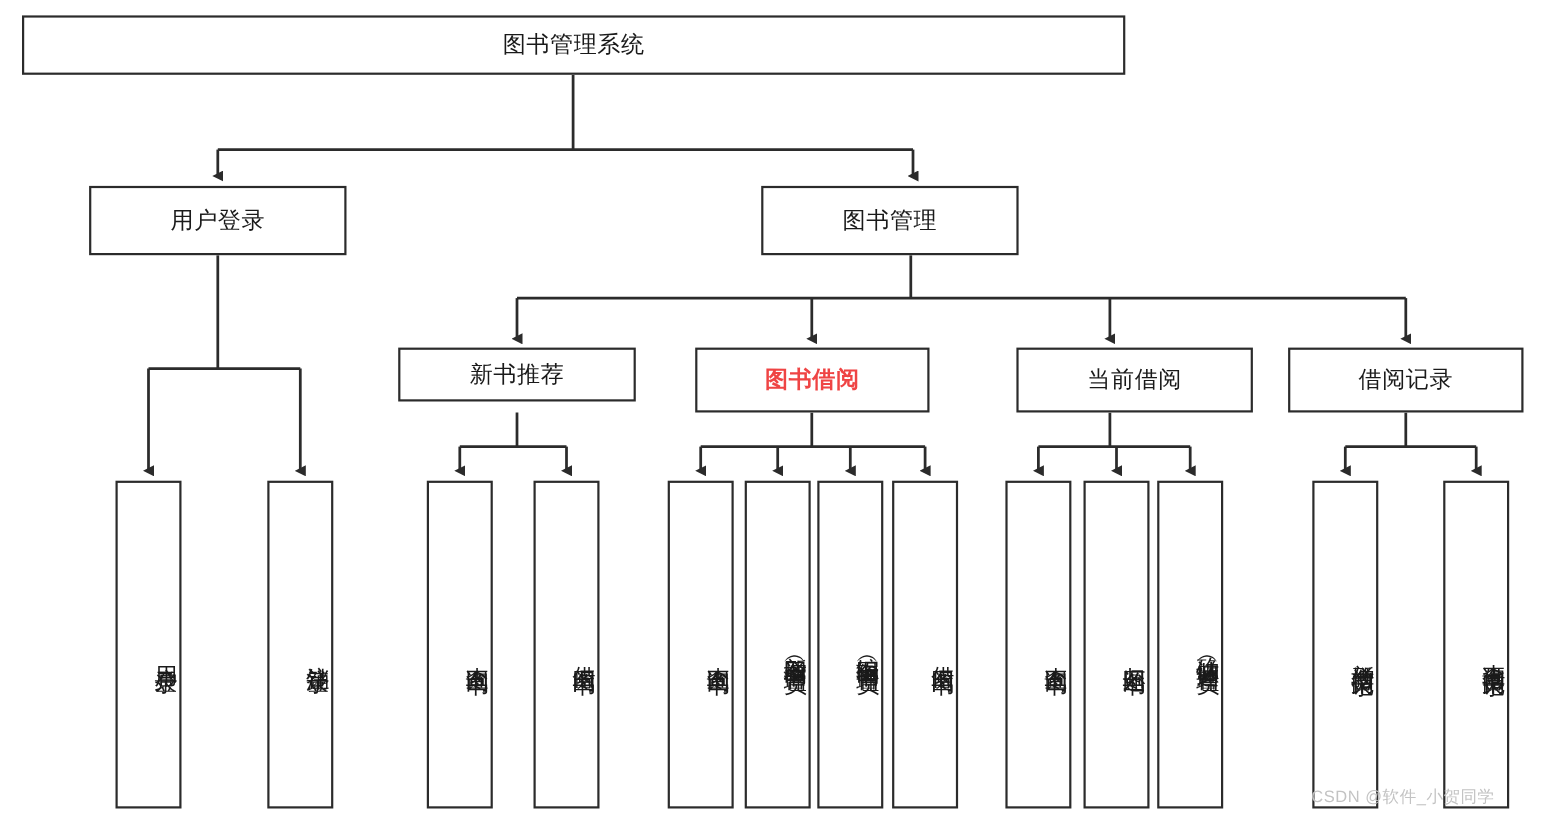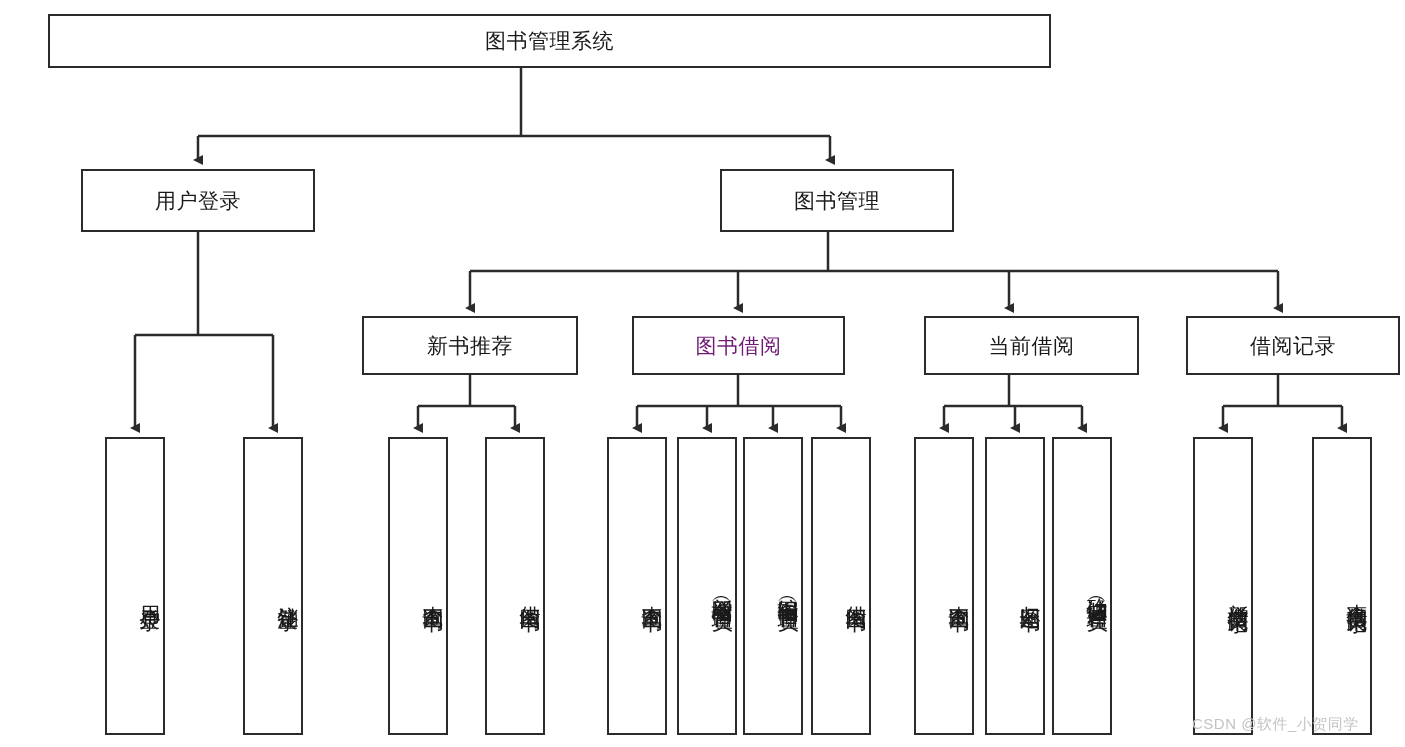--- a/index.html
+++ b/index.html
@@ -111,29 +111,29 @@
       <path d="M1015,406 L1015,428" marker-end="url(#arrowhead)"></path>
       <path d="M1082,406 L1082,428" marker-end="url(#arrowhead)"></path>
 
       <path d="M1278,375 L1278,406"></path>
       <path d="M1223,406 L1342,406"></path>
       <path d="M1223,406 L1223,428" marker-end="url(#arrowhead)"></path>
       <path d="M1342,406 L1342,428" marker-end="url(#arrowhead)"></path>
     </g>
   </svg>
 
-  <div class="node horizontal" style="left: 20px; top: 14px; width: 1003px; height: 54px; border-color: rgb(43, 43, 43); background: rgb(255, 255, 255); color: rgb(26, 26, 26); margin-left: 28px;">图书管理系统</div>
+  <div class="node horizontal" style="left: 20px; top: 14px; width: 1003px; height: 54px; border-color: rgb(43, 43, 43); background: rgb(255, 255, 255); color: rgb(26, 26, 26);">图书管理系统</div>
 
   <div class="node horizontal" style="left: 81px; top: 169px; width: 234px; height: 63px; border-color: rgb(43, 43, 43); background: rgb(255, 255, 255); color: rgb(26, 26, 26);">用户登录</div>
-  <div class="node horizontal" style="left: 720px; top: 169px; width: 234px; height: 63px; border-color: rgb(43, 43, 43); background: rgb(255, 255, 255); color: rgb(26, 26, 26);">图书管理</div>
+  <div class="node horizontal" style="left: 692px; top: 169px; width: 234px; height: 63px; border-color: rgb(43, 43, 43); background: rgb(255, 255, 255); color: rgb(26, 26, 26);">图书管理</div>
 
-  <div class="node horizontal" style="left: 362px; top: 316px; width: 216px; height: 59px; border-color: rgb(43, 43, 43); background: rgb(255, 255, 255); color: rgb(26, 26, 26); text-align: center;">新书推荐</div>
-  <div class="node horizontal" style="left: 632px; top: 316px; width: 213px; height: 59px; border-color: rgb(43, 43, 43); background: rgb(255, 255, 255); color: #701a75;">图书借阅</div>
+  <div class="node horizontal" style="left: 362px; top: 316px; width: 216px; height: 49px; border-color: rgb(43, 43, 43); background: rgb(255, 255, 255); color: rgb(26, 26, 26); text-align: center;">新书推荐</div>
+  <div class="node horizontal" style="left: 632px; top: 316px; width: 213px; height: 59px; border-color: rgb(43, 43, 43); background: rgb(255, 255, 255); color: #ef4444; font-weight: bold;">图书借阅</div>
   <div class="node horizontal" style="left: 924px; top: 316px; width: 215px; height: 59px; border-color: rgb(43, 43, 43); background: rgb(255, 255, 255); color: rgb(26, 26, 26);">当前借阅</div>
-  <div class="node horizontal" style="left: 1171px; top: 316px; width: 214px; height: 59px; border-color: rgb(43, 43, 43); background: rgb(255, 255, 255); color: rgb(26, 26, 26); margin-left: 15px;">借阅记录</div>
+  <div class="node horizontal" style="left: 1171px; top: 316px; width: 214px; height: 59px; border-color: rgb(43, 43, 43); background: rgb(255, 255, 255); color: rgb(26, 26, 26);">借阅记录</div>
 
   <div class="node vertical" style="left: 105px; top: 437px; width: 60px; height: 298px; border-color: rgb(43, 43, 43); background: rgb(255, 255, 255); color: rgb(26, 26, 26);">用户登录</div>
   <div class="node vertical" style="left: 243px; top: 437px; width: 60px; height: 298px; border-color: rgb(43, 43, 43); background: rgb(255, 255, 255); color: rgb(26, 26, 26);">注销登录</div>
   <div class="node vertical" style="left: 388px; top: 437px; width: 60px; height: 298px; border-color: rgb(43, 43, 43); background: rgb(255, 255, 255); color: rgb(26, 26, 26);">查询图书</div>
   <div class="node vertical" style="left: 485px; top: 437px; width: 60px; height: 298px; border-color: rgb(43, 43, 43); background: rgb(255, 255, 255); color: rgb(26, 26, 26);">借阅图书</div>
   <div class="node vertical" style="left: 607px; top: 437px; width: 60px; height: 298px; border-color: rgb(43, 43, 43); background: rgb(255, 255, 255); color: rgb(26, 26, 26);">查询图书</div>
   <div class="node vertical tall-text" style="left: 677px; top: 437px; width: 60px; height: 298px; border-color: rgb(43, 43, 43); background: rgb(255, 255, 255); color: rgb(26, 26, 26);">新增图书（管理员）</div>
   <div class="node vertical tall-text" style="left: 743px; top: 437px; width: 60px; height: 298px; border-color: rgb(43, 43, 43); background: rgb(255, 255, 255); color: rgb(26, 26, 26);">编辑图书（管理员）</div>
   <div class="node vertical" style="left: 811px; top: 437px; width: 60px; height: 298px; border-color: rgb(43, 43, 43); background: rgb(255, 255, 255); color: rgb(26, 26, 26);">借阅图书</div>
   <div class="node vertical" style="left: 914px; top: 437px; width: 60px; height: 298px; border-color: rgb(43, 43, 43); background: rgb(255, 255, 255); color: rgb(26, 26, 26);">查询图书</div>

